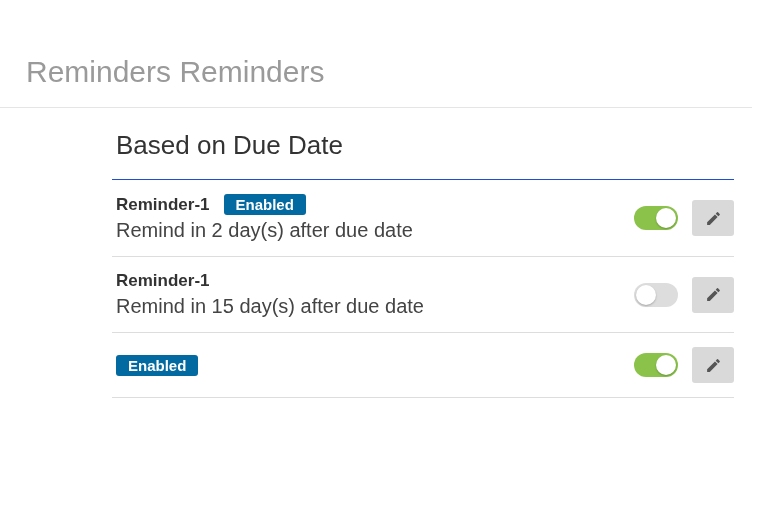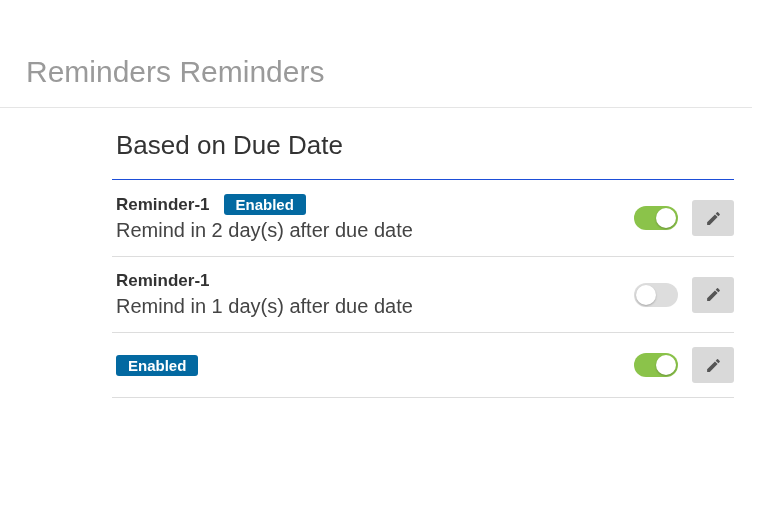--- a/index.html
+++ b/index.html
@@ -132,21 +132,21 @@
           </svg>
       </button>
     </div>
   </div>
 
   <div class="reminder-row">
     <div class="reminder-left">
       <div class="reminder-top">
         <span class="reminder-name">Reminder-1</span>
       </div>
-      <span class="reminder-desc">Remind in 1 day(s) after due date</span>
+      <span class="reminder-desc">Remind in 15 day(s) after due date</span>
     </div>
     <div class="reminder-right">
       <div class="toggle off">
           <div class="knob"></div>
         </div>
       <button class="edit-btn">
         <svg viewBox="0 0 24 24">
             <path d="M3 17.25V21h3.75L17.81 9.94l-3.75-3.75L3 17.25zM20.71 7.04a1 1 0 0 0 0-1.41l-2.34-2.34a1 1 0 0 0-1.41 0l-1.83 1.83 3.75 3.75 1.83-1.83z"></path>
           </svg>
       </button>

